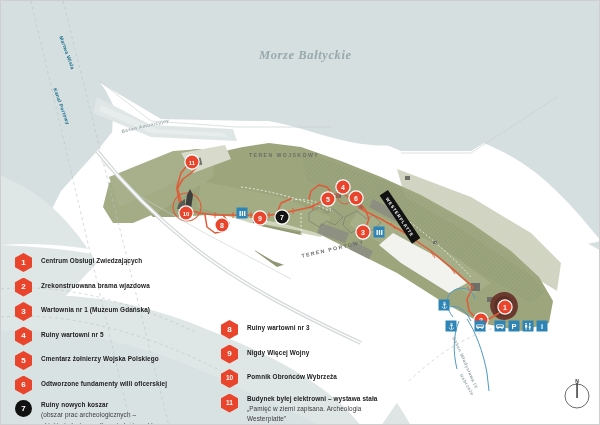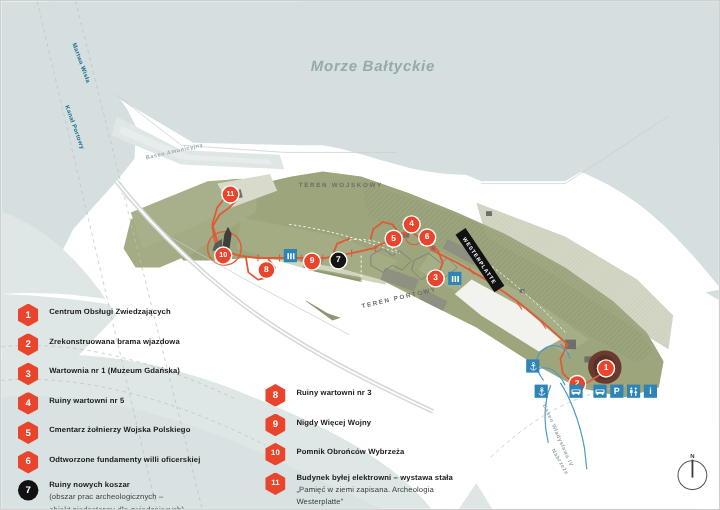--- a/index.html
+++ b/index.html
@@ -23,20 +23,21 @@
   }
   
   .water-label{
     position:absolute;
     color:#8fa3a6;
     font-style:italic;
     font-weight:bold;
     letter-spacing:.6px;
     white-space:nowrap;
     pointer-events:none;
+    font-family:Liberation Serif, serif;
   }
   #sea-label{
     left:258px;top:47px;
     font-size:12.5px;
     color:#97a9ac;
   }
   .river-label{
     position:absolute;
     color:#1a6e8e;
     font-size:5px;

